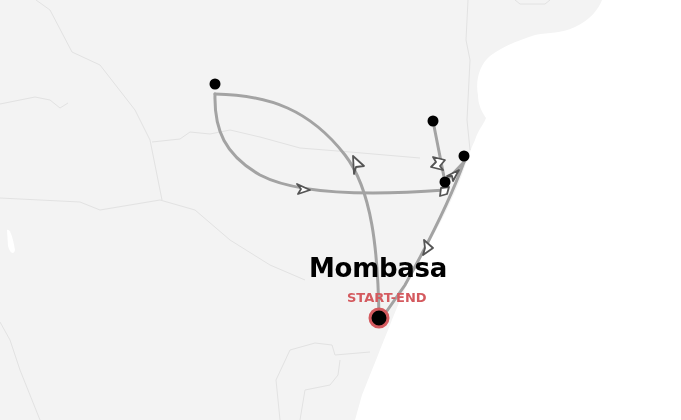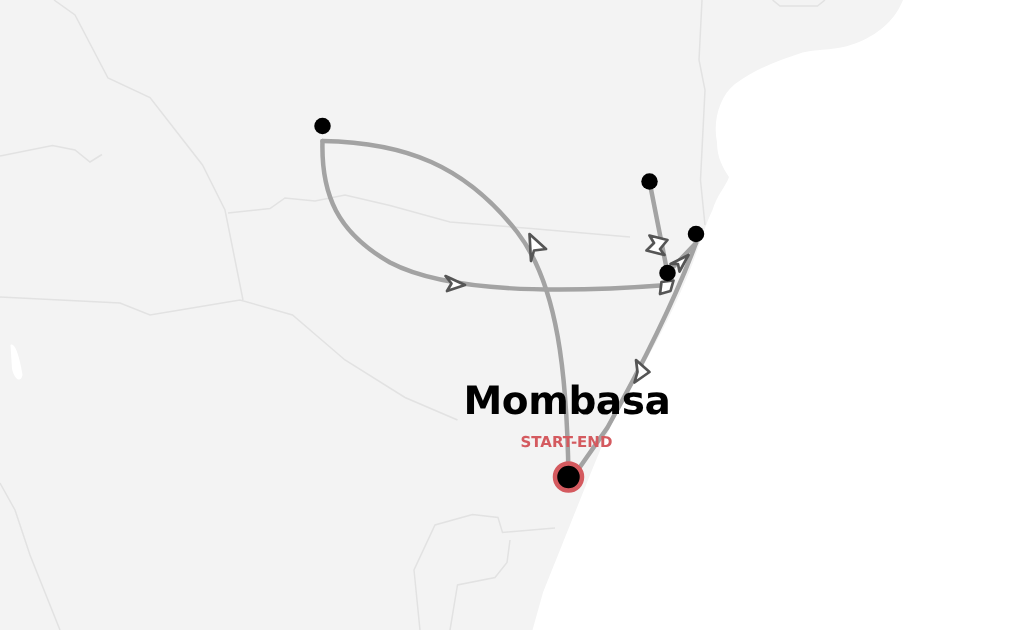--- a/index.html
+++ b/index.html
@@ -7,21 +7,21 @@
     .map { position: relative; width: 545px; height: 420px; }
     .map svg { position: absolute; left: 0; top: 0; }
     .city-label {
       position: absolute; left: 309px; top: 253px;
       font-family: "DejaVu Sans", sans-serif; font-weight: bold;
       font-size: 26px; color: #000; letter-spacing: -0.3px;
     }
     .role-label {
       position: absolute; left: 347px; top: 290px;
       font-family: "DejaVu Sans", sans-serif; font-weight: bold;
-      font-size: 10px; color: #d45a5f;
+      font-size: 13px; color: #d45a5f;
     }
   </style>
 </head>
 <body>
 
 <div class="map">
   <svg width="681" height="420" viewBox="0 0 681 420">
 
     <path d="M0,0 L602,0 C598,10 590,20 575,27 C560,34 550,32 535,35 C520,40 505,45 490,56 C480,64 475,80 478,95 C478,105 482,112 486,118 C484,124 478,130 475,140 C470,150 466,165 460,180 C452,200 440,225 425,250 C410,275 400,300 390,325 C382,345 372,370 362,395 L355,420 L0,420 Z" fill="#f3f3f3"></path>
 

